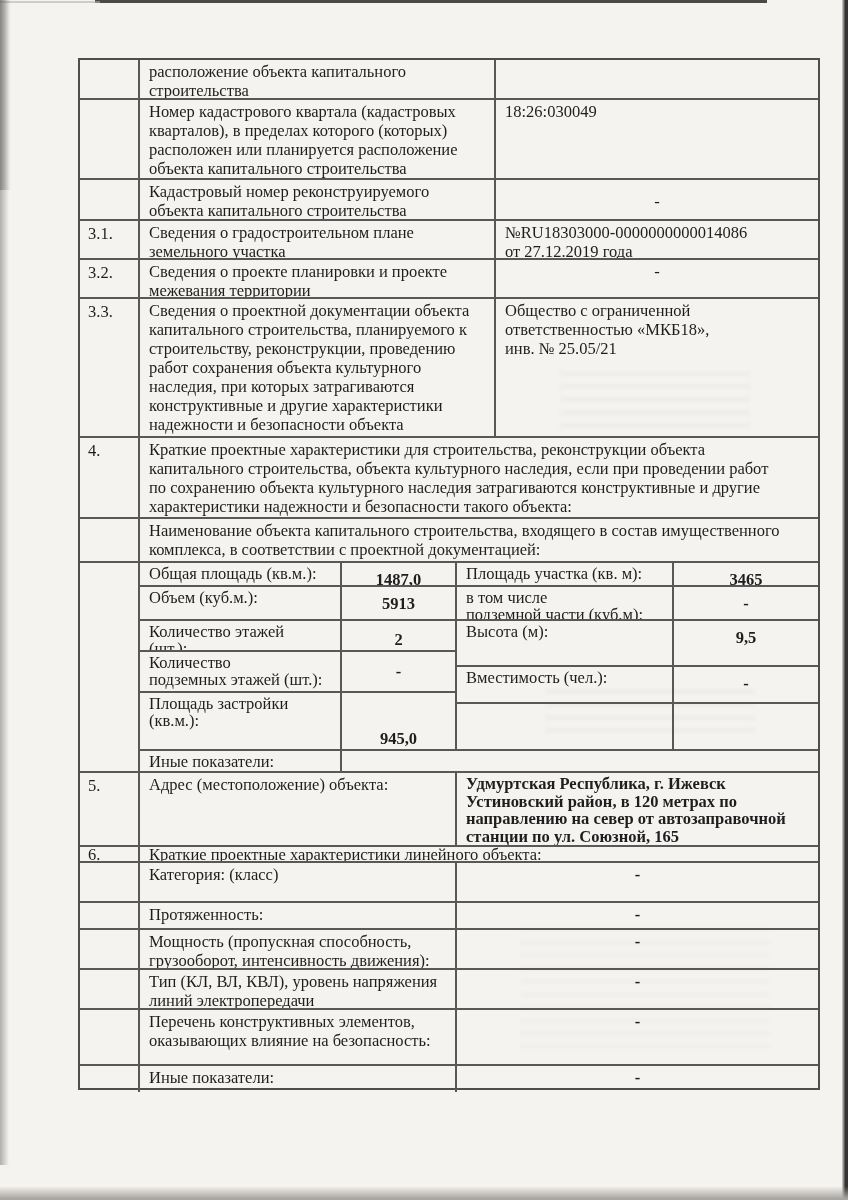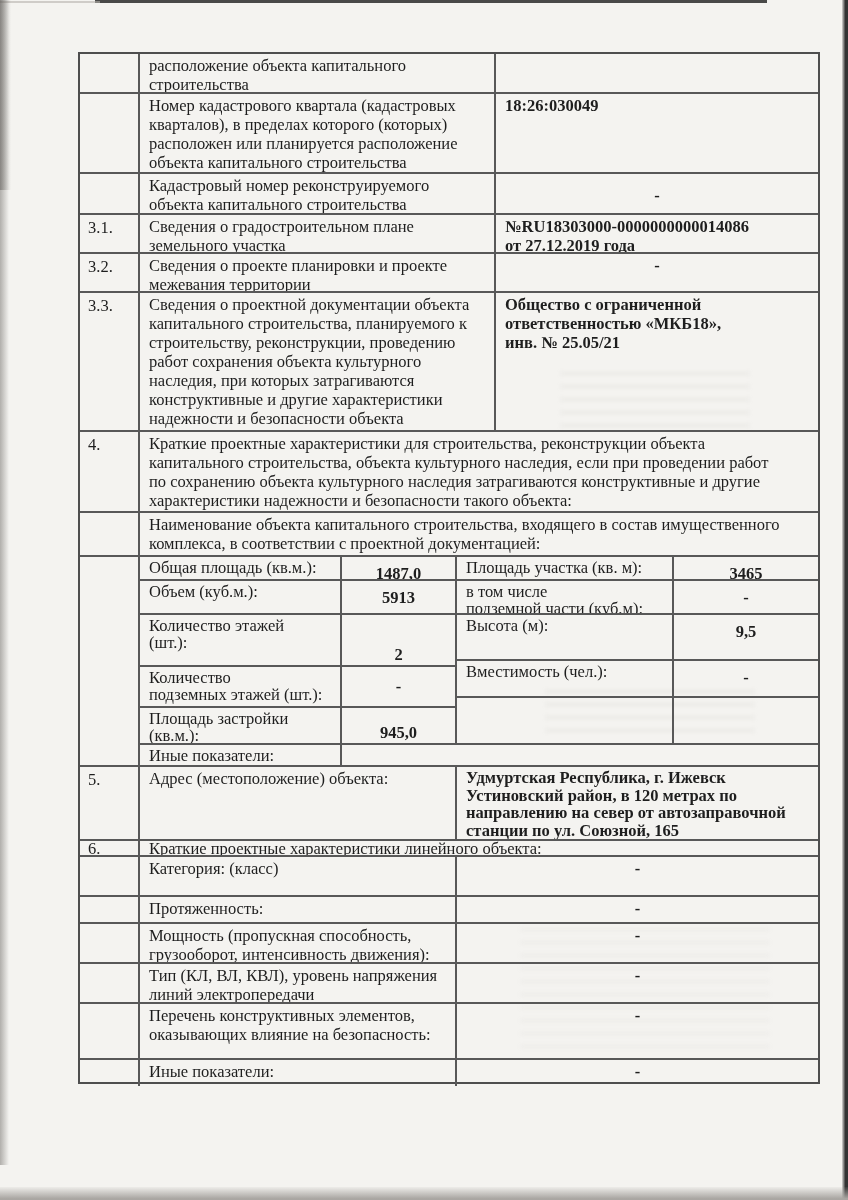--- a/index.html
+++ b/index.html
@@ -21,29 +21,29 @@
     background:linear-gradient(to right,rgba(85,82,79,.45),rgba(85,82,79,0));}
   .edge-bottom{position:absolute;left:0;bottom:0;width:848px;height:13px;
     background:linear-gradient(to bottom,rgba(160,157,153,.08),#a9a6a2 90%);}
   .ghost{position:absolute;filter:blur(2px);opacity:.5;pointer-events:none;
     background:repeating-linear-gradient(180deg,rgba(150,145,140,.22) 0 3px,rgba(150,145,140,0) 3px 13px);}
   .g1{left:560px;top:372px;width:190px;height:58px;}
   .g2{left:545px;top:690px;width:210px;height:46px;}
   .g3{left:520px;top:928px;width:250px;height:120px;opacity:.35;}
 
   
-  .tbl{position:absolute;left:78px;top:52px;width:742px;height:1032px;
+  .tbl{position:absolute;left:78px;top:58px;width:742px;height:1032px;
     border:2px solid #4e4e4e;box-sizing:border-box;display:flex;flex-direction:column;}
   .r{display:flex;border-bottom:2px solid #585858;box-sizing:border-box;overflow:hidden;flex:0 0 auto;}
   .r.last{border-bottom:none;}
   .num{flex:0 0 60px;border-right:2px solid #585858;box-sizing:border-box;
     padding:3px 4px 0 8px;}
   .lbl{flex:0 0 356px;border-right:2px solid #585858;box-sizing:border-box;
     padding:2px 6px 0 9px;white-space:pre-line;}
-  .val{flex:1;padding:2px 6px 12px 9px;font-weight:bold;white-space:pre-line;}
+  .val{flex:1;padding:2px 6px 12px 9px;font-weight:normal;white-space:pre-line;}
   .val--center{text-align:center;padding-left:0;padding-right:0;}
   .wide{flex:1;padding:2px 6px 0 9px;white-space:pre-line;}
 
   
   .subwrap{flex:1;display:flex;flex-direction:column;}
   .halves{display:flex;height:186px;}
   .half-l{flex:0 0 317px;border-right:2px solid #585858;box-sizing:border-box;
     display:flex;flex-direction:column;}
   .half-r{flex:1;display:flex;flex-direction:column;}
   .sr{display:flex;border-bottom:2px solid #585858;box-sizing:border-box;overflow:hidden;
@@ -160,21 +160,21 @@
         <div class="halves">
           <div class="half-l">
             <div class="sr" style="height:24px">
               <div class="sl">Общая площадь (кв.м.):</div>
               <div class="sv">1487,0</div>
             </div>
             <div class="sr" style="height:34px">
               <div class="sl">Объем (куб.м.):</div>
               <div class="sv">5913</div>
             </div>
-            <div class="sr" style="height:52px">
+            <div class="sr" style="height:31px">
               <div class="sl">Количество этажей
 (шт.):</div>
               <div class="sv sv--bottom">2</div>
             </div>
             <div class="sr" style="height:41px">
               <div class="sl">Количество
 подземных этажей (шт.):</div>
               <div class="sv sv--middle">-</div>
             </div>
             <div class="sr srlast">

